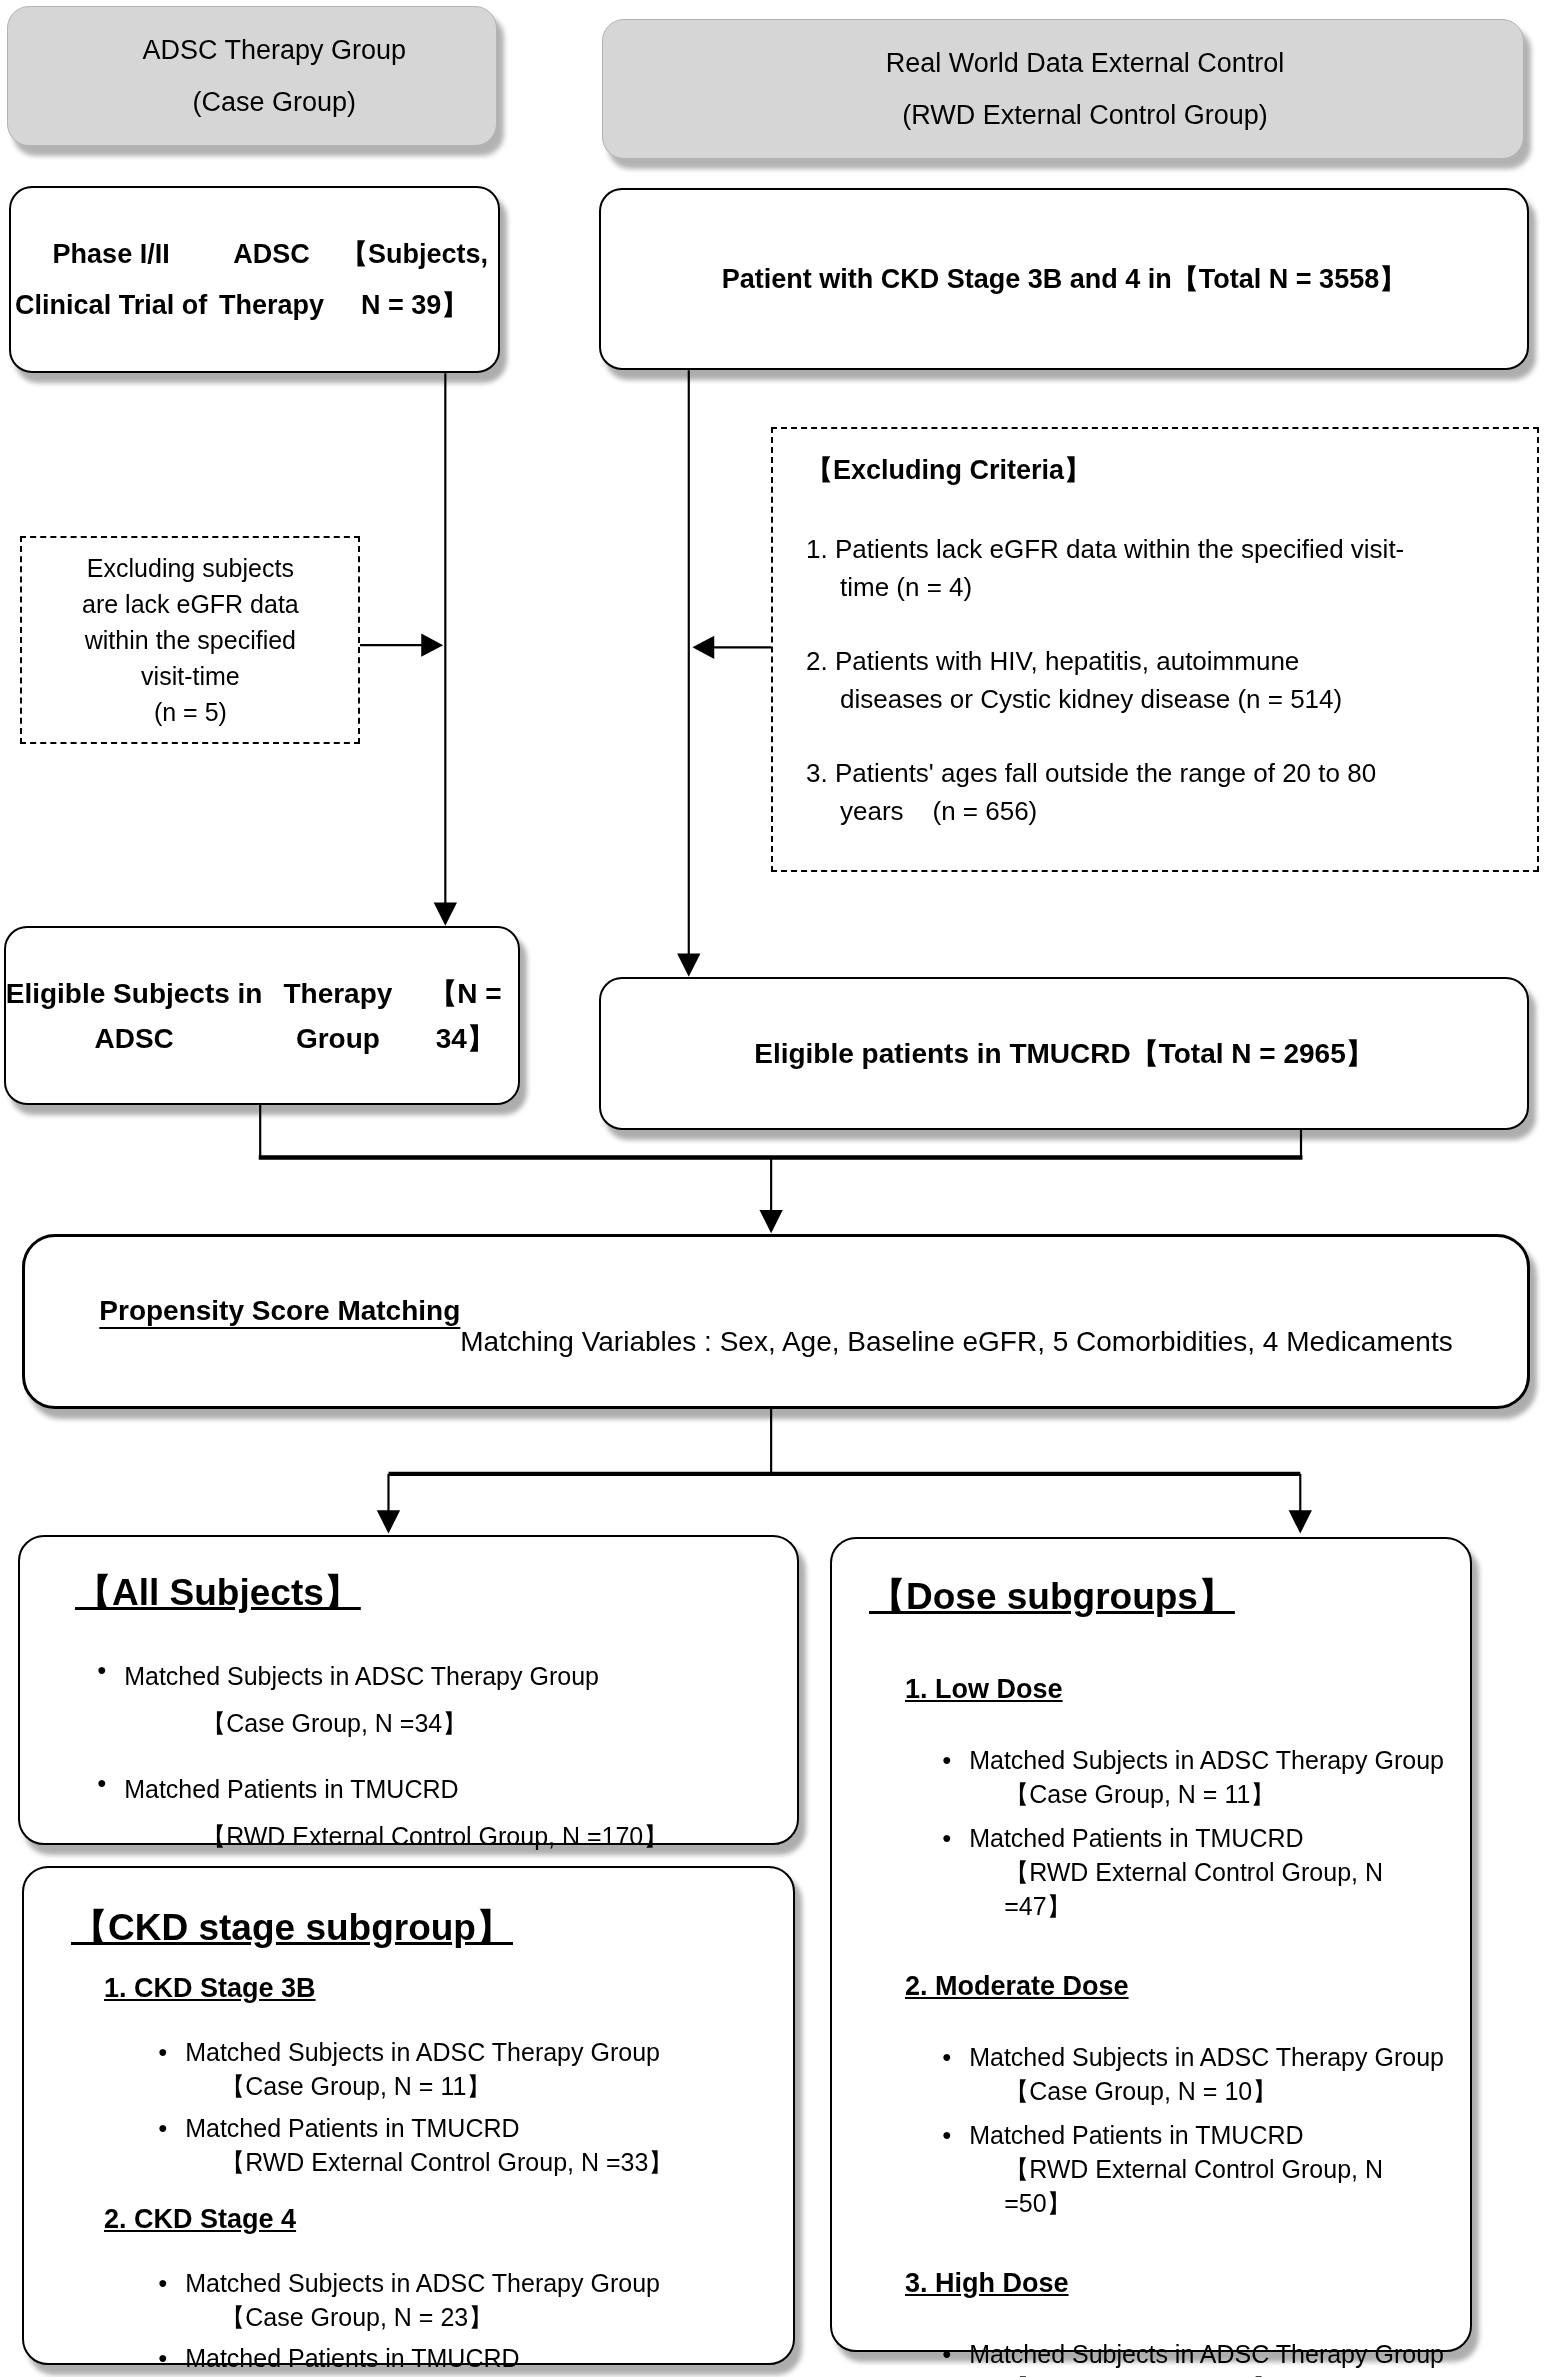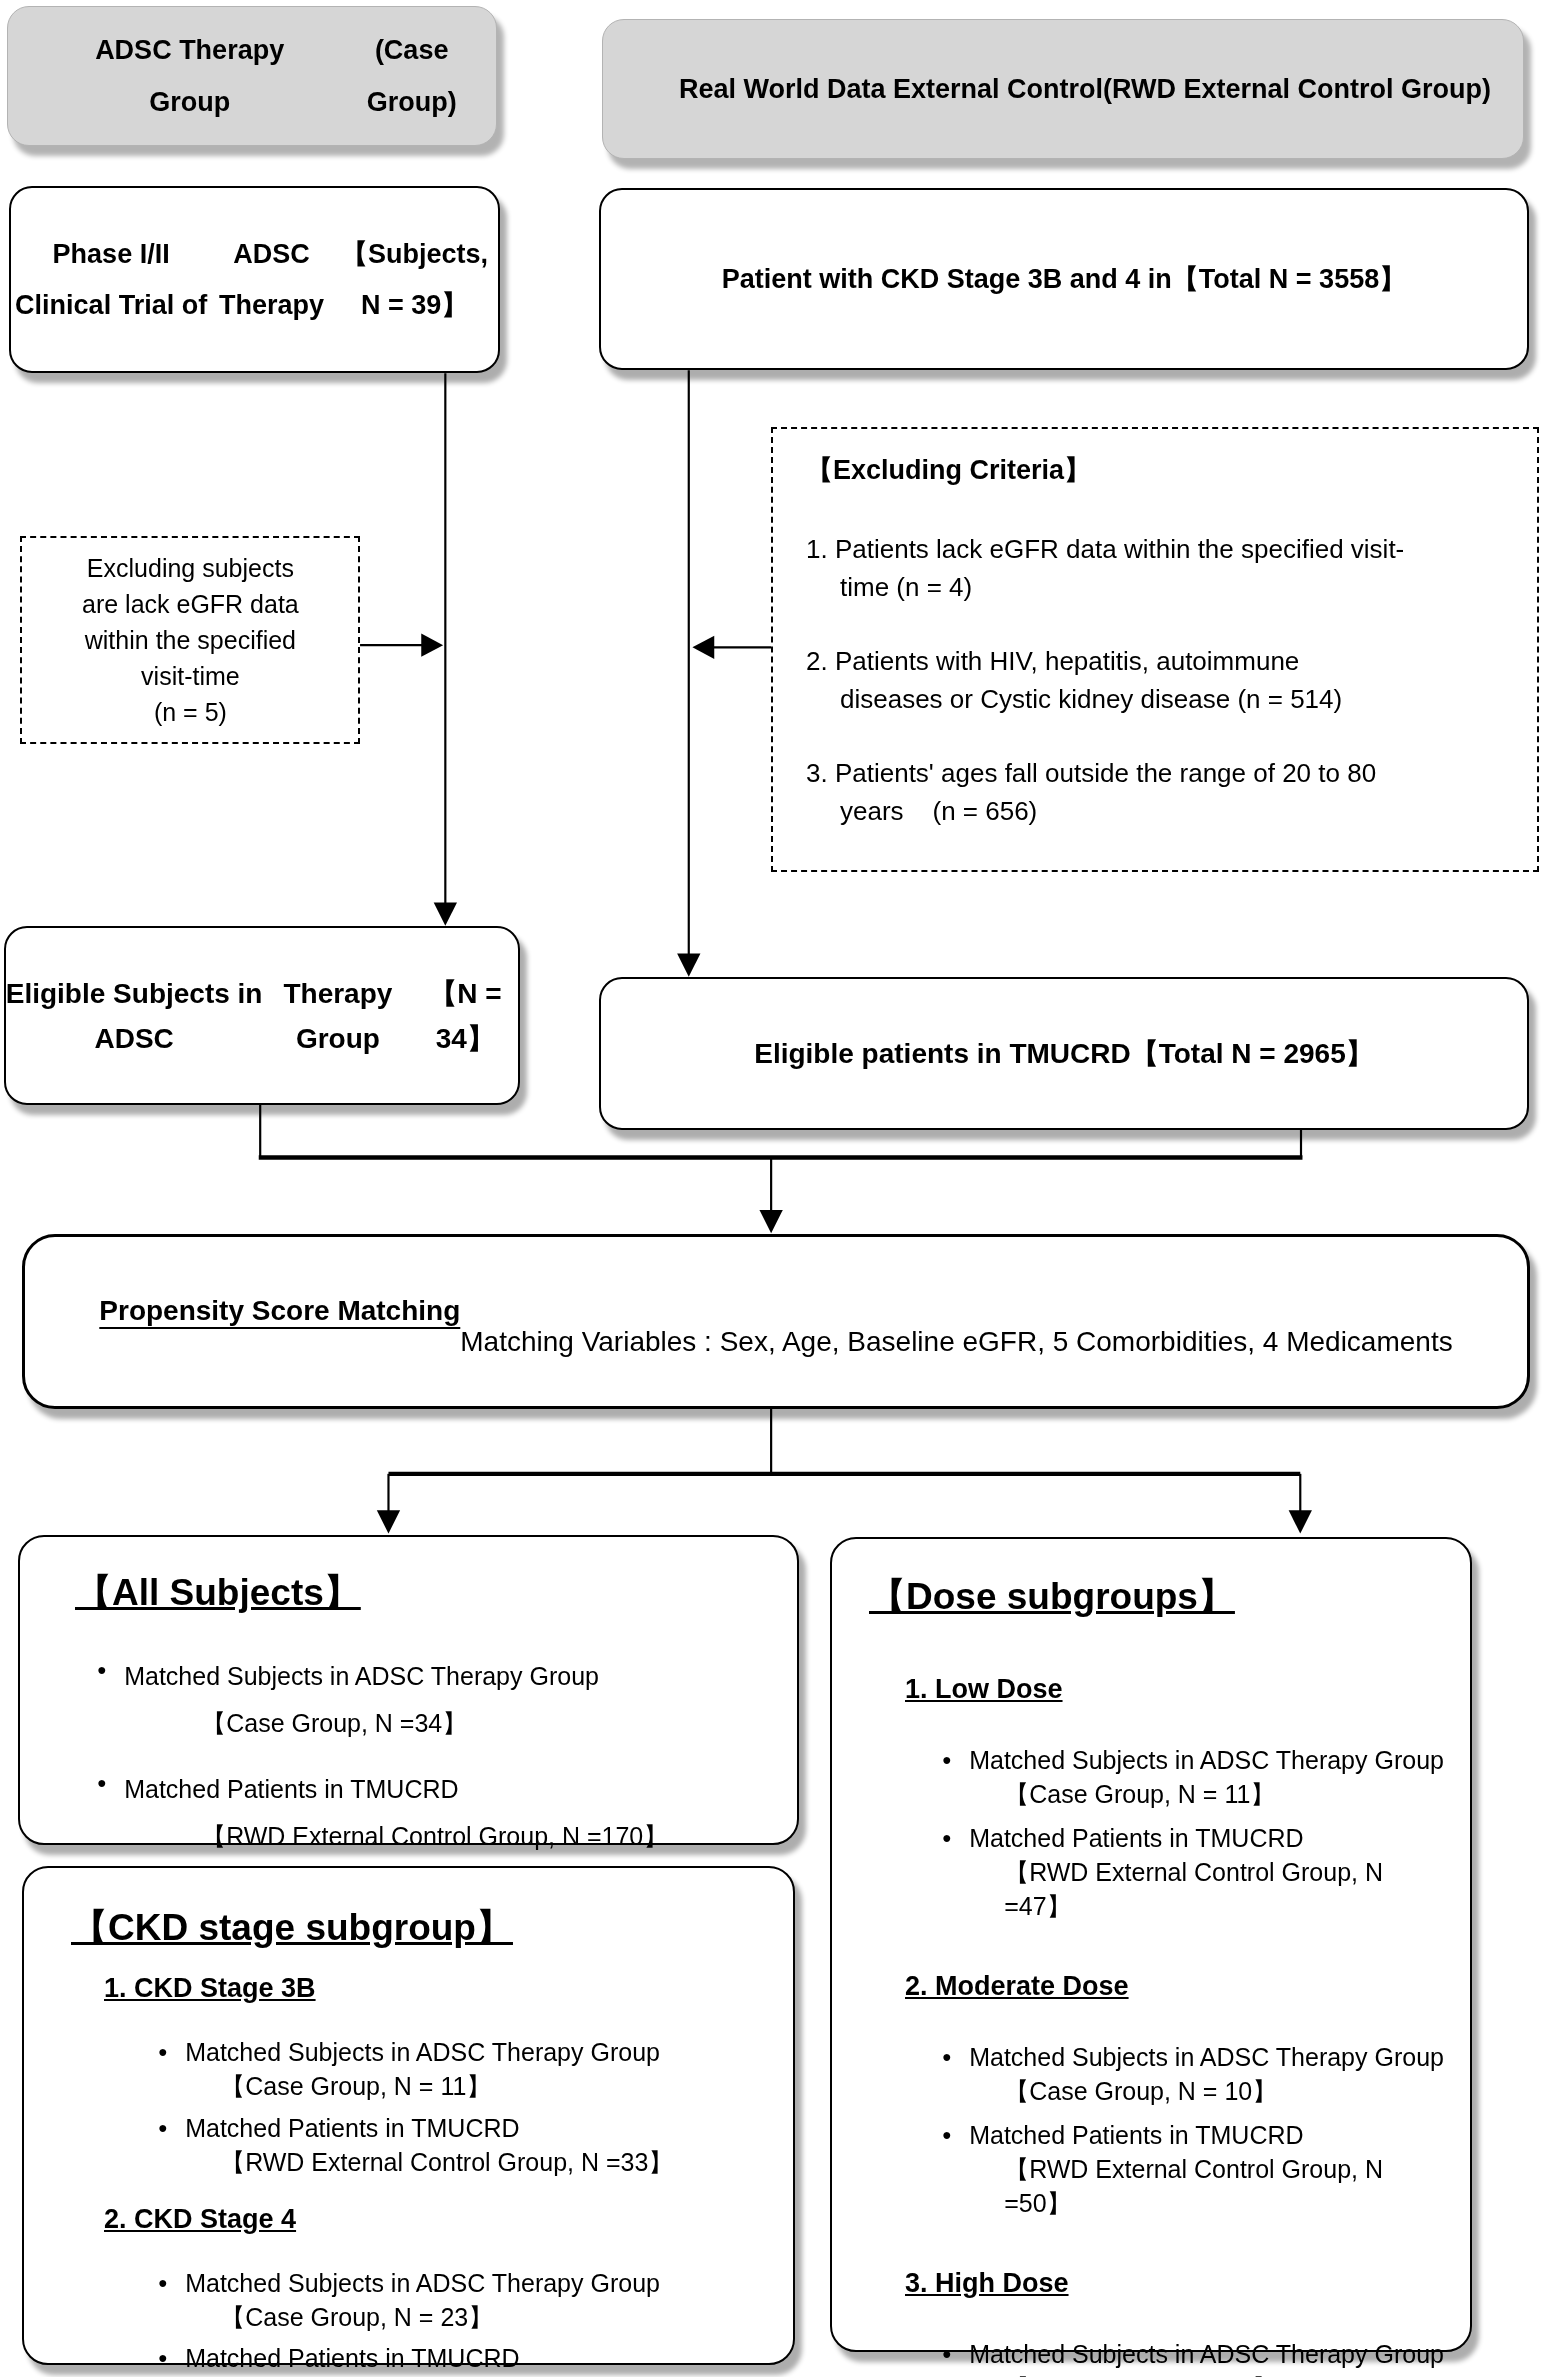--- a/index.html
+++ b/index.html
@@ -21,24 +21,24 @@
     width: 1551px; height: 2377px;
     z-index: 0;
   }
   .box { position: absolute; z-index: 1; }
 
   .gray-box {
     background: #d6d6d6;
     border: 1.5px solid #b3b3b3;
     border-radius: 22px;
     box-shadow: 6.6px 9.5px 5.8px rgba(0,0,0,0.30);
-    display: flex; flex-direction: row;
+    display: flex; flex-direction: column;
     align-items: center; justify-content: center;
     text-align: center;
-    font-weight: 700; font-size: 27px; line-height: 52px; padding-left: 44px;
+    font-weight: 400; font-size: 27px; line-height: 52px; padding-left: 44px;
   }
   .white-box {
     background: #ffffff;
     border: 2.9px solid #000;
     border-radius: 23px;
     box-shadow: 6.6px 9.5px 5.8px rgba(0,0,0,0.32);
     display: flex; 
     align-items: center; justify-content: center;
     text-align: center;
     font-weight: 700;

